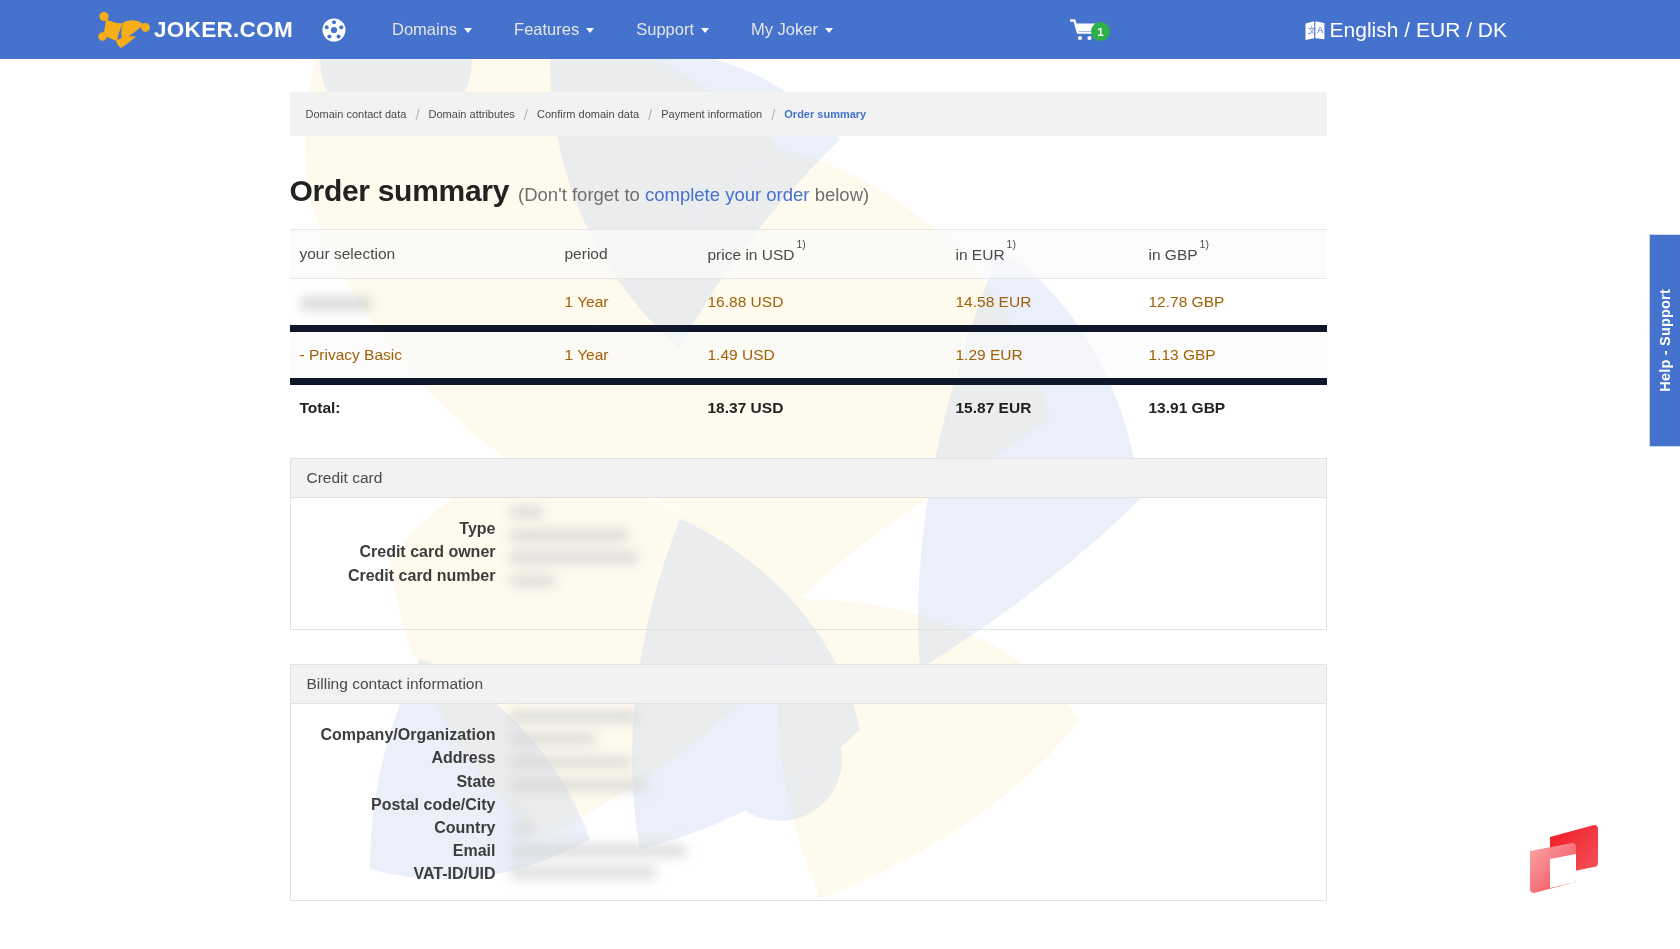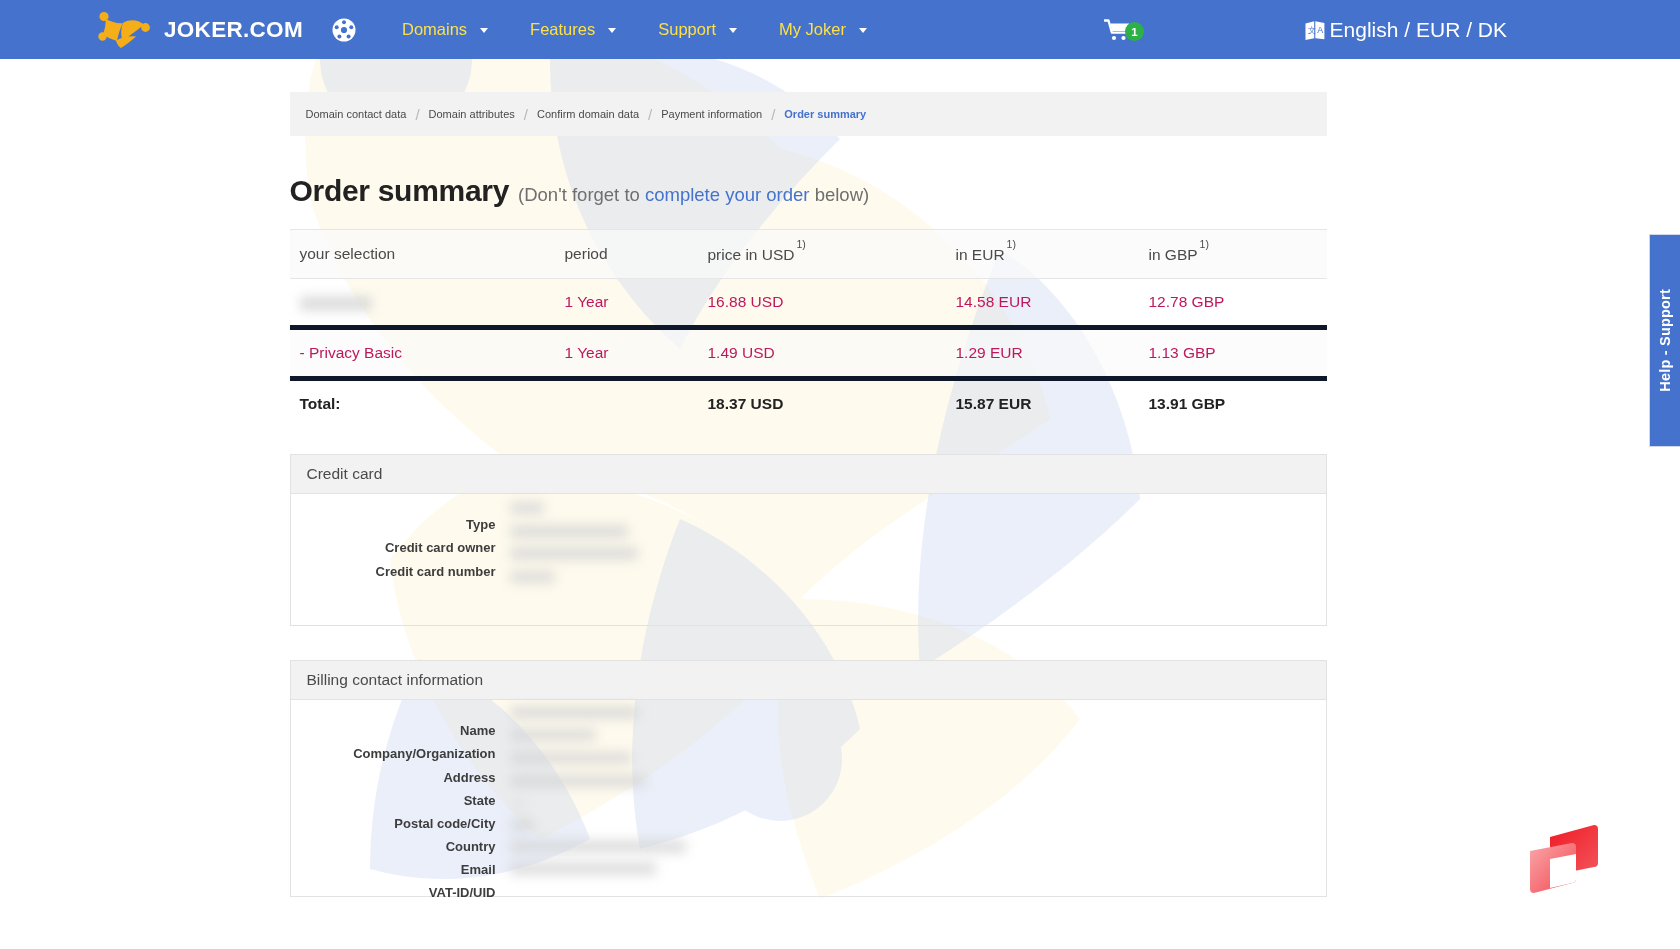--- a/index.html
+++ b/index.html
@@ -20,21 +20,21 @@
     background: #4472cd;
     display: flex;
     align-items: center;
     color: #ffffff;
     z-index: 40;
   }
   .brand {
     display: flex;
     align-items: center;
     margin-left: 96px;
-    gap: 10px;
+    gap: 0;
     cursor: pointer;
   }
   .jester-logo { width: 58px; height: 40px; display: block; }
   .brand-text {
     font-size: 22.5px;
     font-weight: bold;
     letter-spacing: 0.3px;
     color: #ffffff;
     white-space: nowrap;
   }
@@ -45,27 +45,27 @@
     cursor: pointer;
   }
   .navlinks {
     display: flex;
     align-items: center;
     margin-left: 24px;
     gap: 0px;
   }
   .navlink {
     font-size: 16.5px;
-    color: #fde047;
+    color: #e5e5e5;
     padding: 6px 21px;
     cursor: pointer;
     white-space: nowrap;
     display: flex;
     align-items: center;
-    gap: 13px;
+    gap: 7px;
   }
   .caret {
     width: 0; height: 0;
     border-left: 4.5px solid transparent;
     border-right: 4.5px solid transparent;
     border-top: 5px solid #ffffff;
     display: inline-block;
     position: relative;
     top: 1px;
   }
@@ -202,23 +202,23 @@
     white-space: nowrap;
   }
   .order-table th sup {
     font-size: 10.5px;
     top: -0.55em;
     position: relative;
     margin-left: 2px;
   }
   .order-table td {
     font-size: 15.5px;
-    color: #be185d;
+    color: #a16207;
     padding: 14px 10px;
-    border-bottom: 5px solid #0f172a;
+    border-bottom: 7px solid #0f172a;
     white-space: nowrap;
     vertical-align: middle;
   }
   .order-table tr.alt td { background: rgba(250,250,250,0.62); }
   .order-table tr.total td {
     font-weight: bold;
     color: #222222;
     border-bottom: none;
     background: transparent;
   }
@@ -269,21 +269,21 @@
     background: rgba(255,255,255,0.0);
   }
   .field-row {
     display: flex;
     align-items: flex-start;
     height: 23.2px;
   }
   .field-label {
     width: 205px;
     text-align: right;
-    font-size: 13px;
+    font-size: 16px;
     font-weight: bold;
     color: #3d3d3d;
     padding-right: 0;
     white-space: nowrap;
     line-height: 23.2px;
   }
   .field-value {
     margin-left: 14px;
     flex: 1;
     line-height: 23.2px;
@@ -514,24 +514,20 @@
           <span class="redact-soft" style="width:128px;height:13px;margin-top:9px;"></span>
           <span class="redact-soft" style="width:45px;height:12px;margin-top:11px;"></span>
         </div>
       </div>
     </div>
 
     <div class="panel billing">
       <div class="panel-head">Billing contact information</div>
       <div class="panel-body billing-body">
         <div class="field-row">
-          <div class="field-label">Name</div>
-          <div class="field-value"></div>
-        </div>
-        <div class="field-row">
           <div class="field-label">Company/Organization</div>
           <div class="field-value"></div>
         </div>
         <div class="field-row">
           <div class="field-label">Address</div>
           <div class="field-value"></div>
         </div>
         <div class="field-row">
           <div class="field-label">State</div>
           <div class="field-value"></div>

